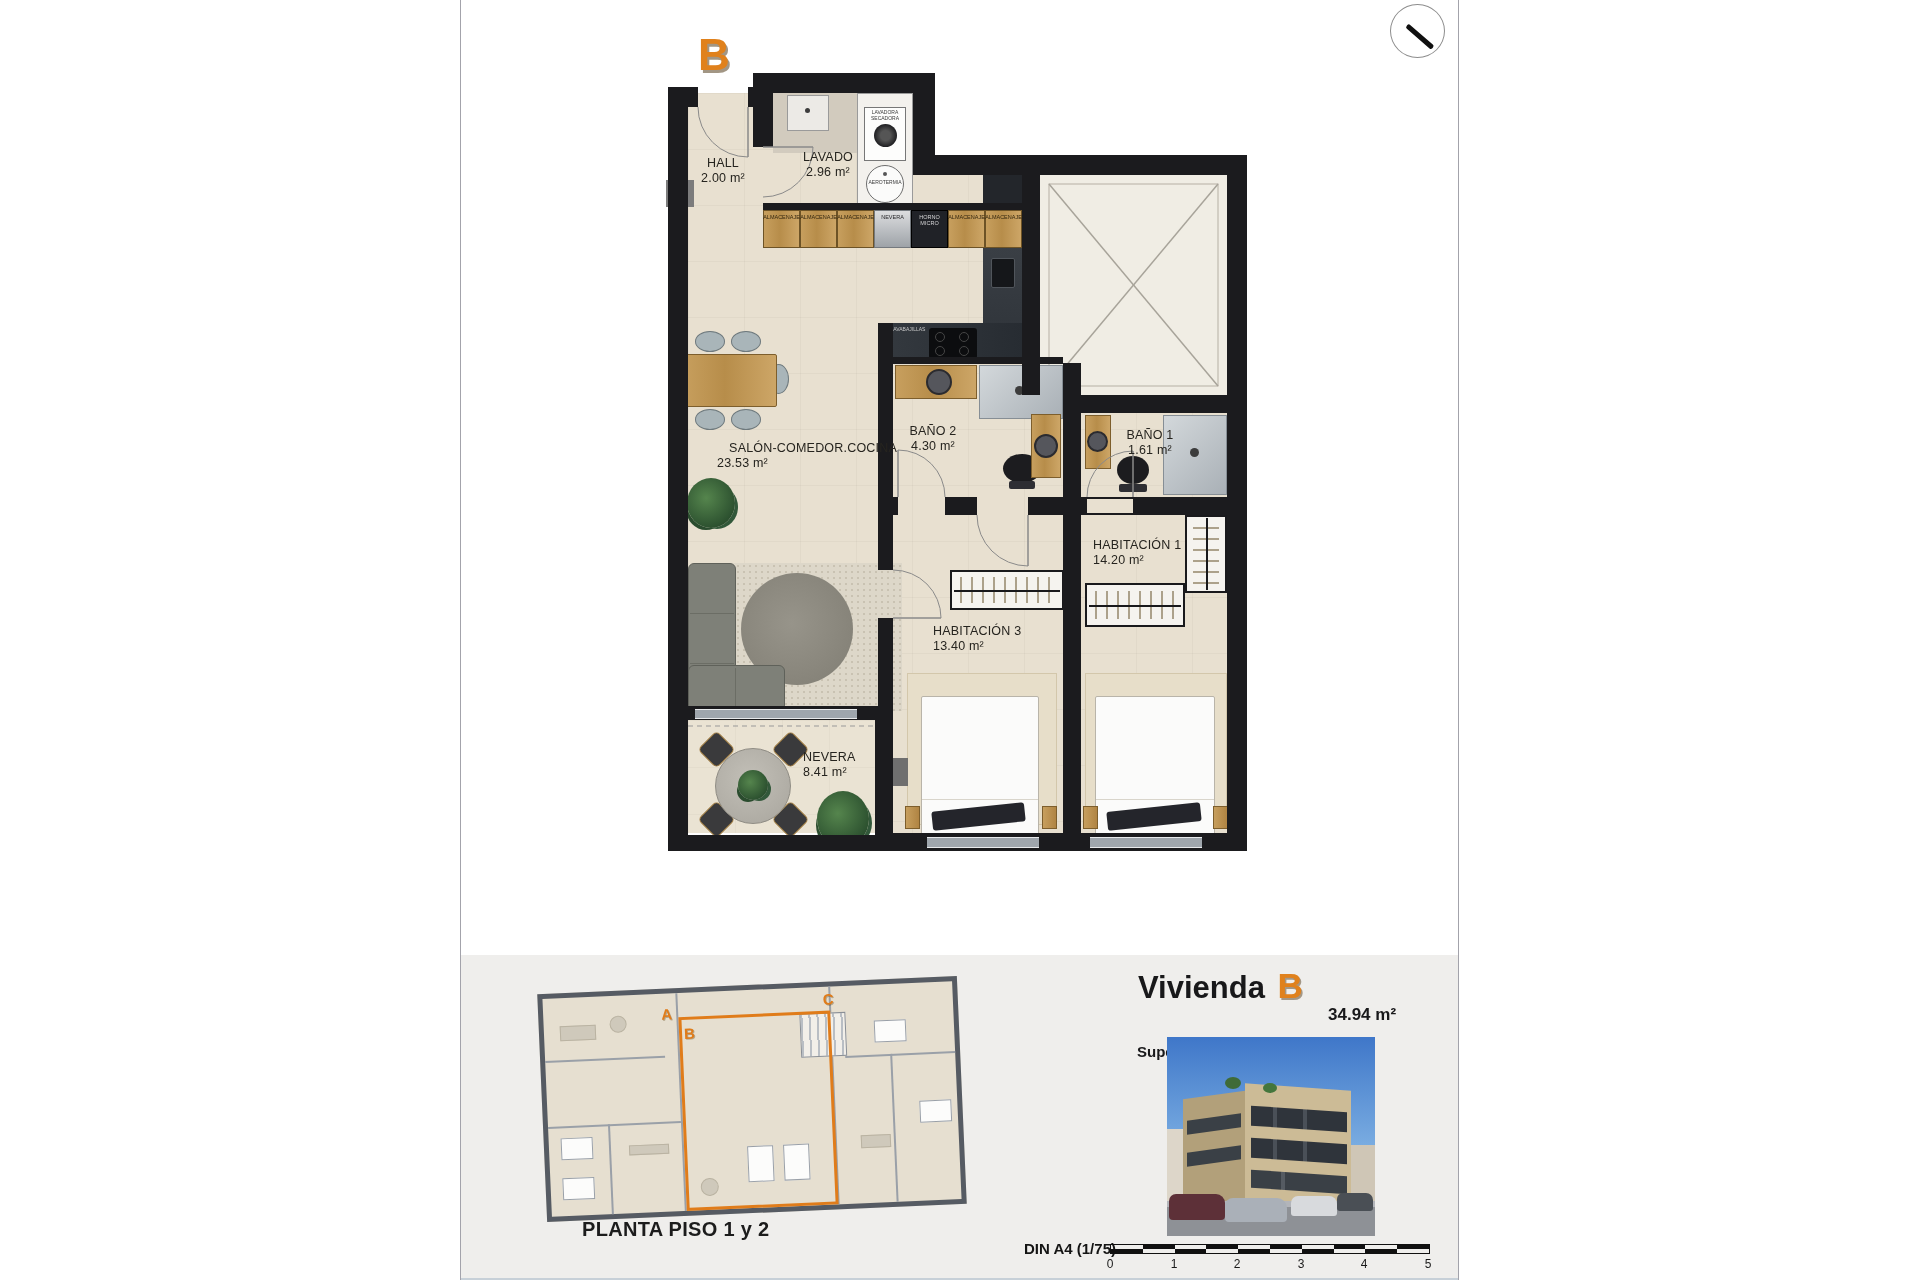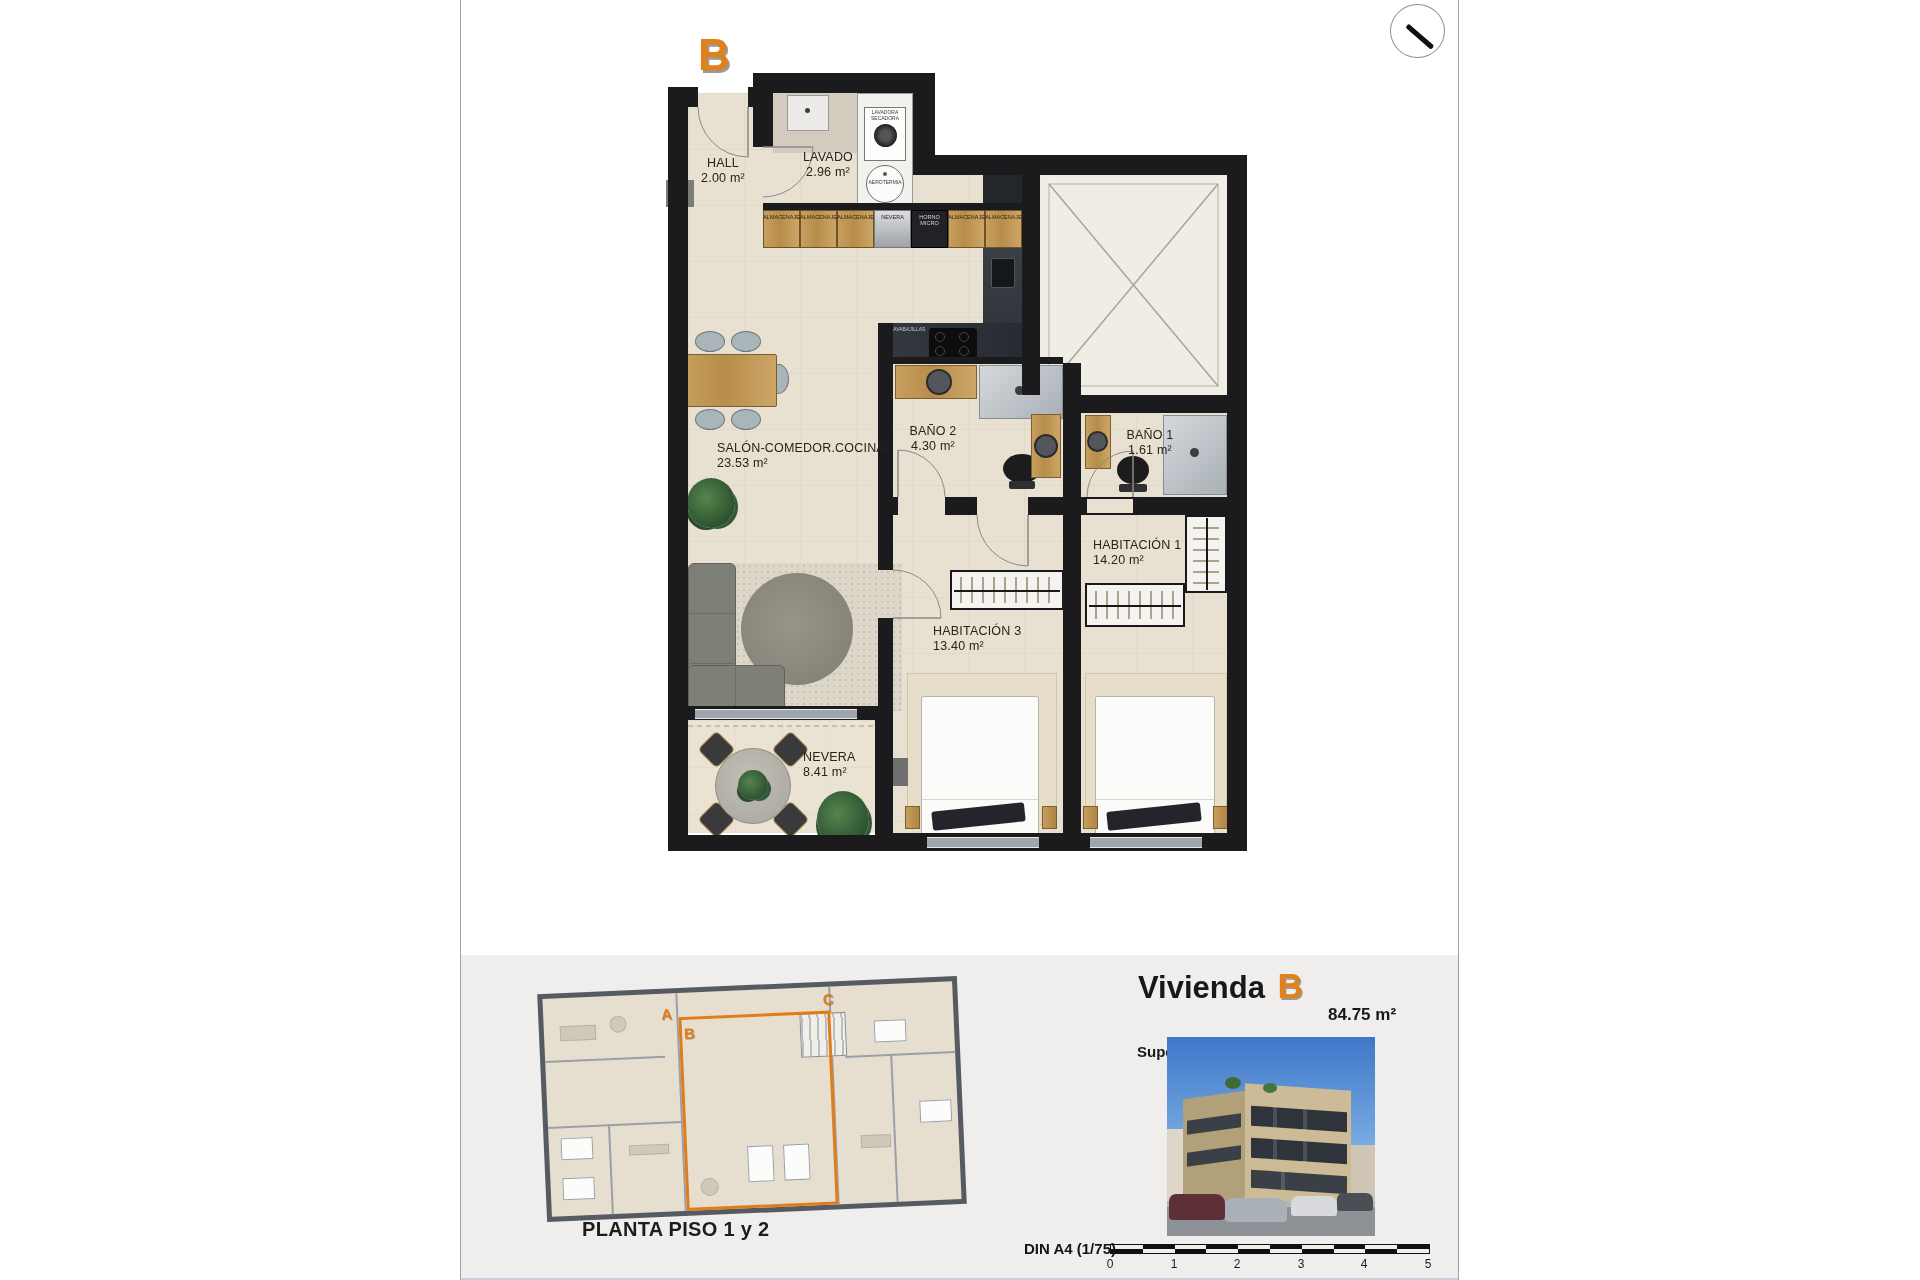--- a/index.html
+++ b/index.html
@@ -241,21 +241,21 @@
 
     <div class="lbl" style="left:18px;top:98px;width:80px;">
       <div>HALL</div>
       <div>2.00 m²</div>
     </div>
     <div class="lbl" style="left:125px;top:92px;width:76px;">
       <div>LAVADO</div>
       <div>2.96 m²</div>
     </div>
     <div class="lbl left" style="left:52px;top:383px;width:180px;">
-      <div style="white-space:nowrap;">SALÓN-COMEDOR.COCINA</div>
+      <div style="white-space:nowrap;text-align:right;">SALÓN-COMEDOR.COCINA</div>
       <div>23.53 m²</div>
     </div>
     <div class="lbl" style="left:232px;top:366px;width:72px;">
       <div>BAÑO 2</div>
       <div>4.30 m²</div>
     </div>
     <div class="lbl" style="left:445px;top:370px;width:80px;">
       <div>BAÑO 1</div>
       <div>1.61 m²</div>
     </div>
@@ -300,21 +300,21 @@
     <div class="uletter" style="left:140px;top:32px;">B</div>
     <div class="uletter" style="left:280px;top:4px;">C</div>
   </div>
   <div class="abs" style="left:582px;top:1218px;font-size:20px;font-weight:bold;color:#1c1c1c;letter-spacing:.3px;">PLANTA PISO 1 y 2</div>
 
   <div class="abs" style="left:1138px;top:966px;">
     <span style="font-size:31px;font-weight:bold;color:#18181a;">Vivienda</span>
     <span style="font-size:35px;font-weight:bold;color:#e0811c;text-shadow:1.5px 2px 0 rgba(70,45,10,.45);margin-left:8px;">B</span>
   </div>
   <div class="abs" style="left:1137px;top:1043px;font-size:15px;font-weight:bold;color:#18181a;">Superficie CONSTRUIDA</div>
-  <div class="abs" style="left:1328px;top:1005px;font-size:17px;font-weight:bold;color:#18181a;">84.75 m²</div>
+  <div class="abs" style="left:1328px;top:1005px;font-size:17px;font-weight:bold;color:#18181a;">34.94 m²</div>
 
   <div class="abs" style="left:1167px;top:1037px;width:208px;height:199px;overflow:hidden;background:linear-gradient(180deg,#3f77c9,#8fc0ea 75%);">
     <div class="abs" style="left:0;top:92px;width:30px;height:74px;background:#ddd6c9;"></div>
     <div class="abs" style="left:178px;top:108px;width:30px;height:58px;background:#cfc6b6;"></div>
     <div class="abs" style="left:16px;top:58px;width:62px;height:122px;background:#b2a07a;transform:skewY(-8deg);"></div>
     <div class="abs" style="left:78px;top:50px;width:106px;height:130px;background:#ccbb96;transform:skewY(4deg);"></div>
     <div class="abs" style="left:84px;top:72px;width:96px;height:20px;background:linear-gradient(90deg,#2f343b 0 22px,#4a5058 22px 26px,#2f343b 26px 52px,#4a5058 52px 56px,#2f343b 56px);transform:skewY(4deg);"></div>
     <div class="abs" style="left:84px;top:104px;width:96px;height:20px;background:linear-gradient(90deg,#2f343b 0 22px,#4a5058 22px 26px,#2f343b 26px 52px,#4a5058 52px 56px,#2f343b 56px);transform:skewY(4deg);"></div>
     <div class="abs" style="left:84px;top:136px;width:96px;height:18px;background:linear-gradient(90deg,#3a4046 0 30px,#555b62 30px 34px,#3a4046 34px);transform:skewY(4deg);"></div>
     <div class="abs" style="left:20px;top:80px;width:54px;height:14px;background:#3a4046;transform:skewY(-8deg);"></div>

